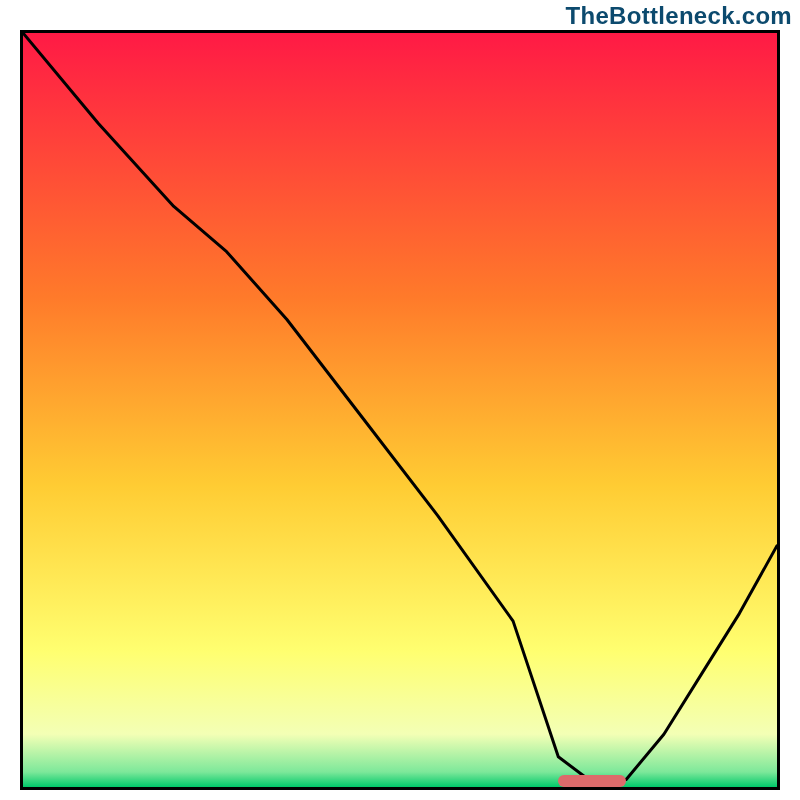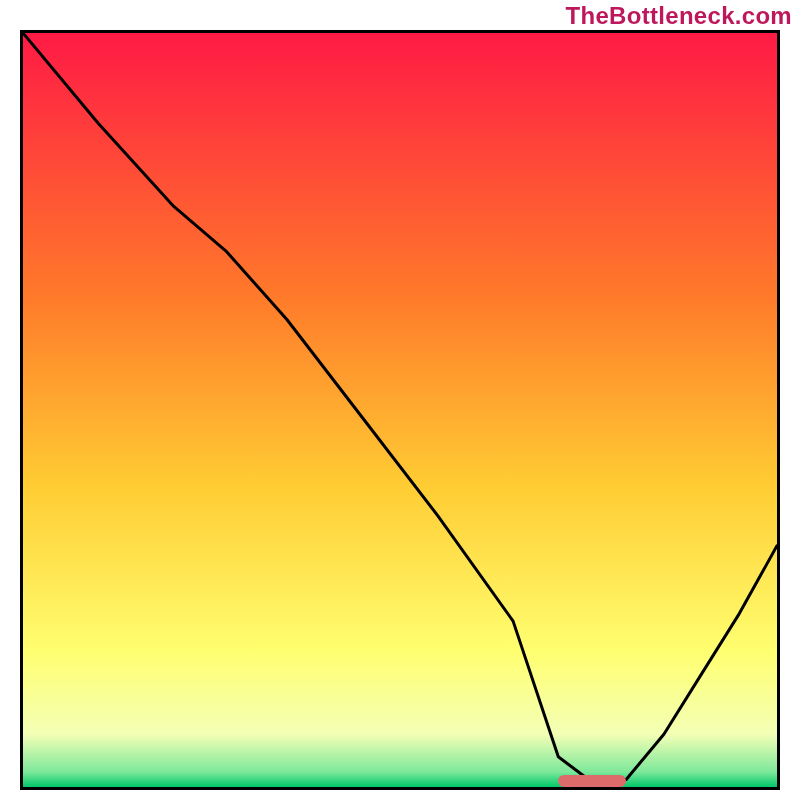--- a/index.html
+++ b/index.html
@@ -14,21 +14,21 @@
     position: relative;
     width: 800px;
     height: 800px;
   }
   .watermark {
     position: absolute;
     top: 2px;
     right: 8px;
     font-size: 24px;
     font-weight: 600;
-    color: #be185d;
+    color: #0c4a6e;
     letter-spacing: 0.3px;
     z-index: 10;
   }
   .plot {
     position: absolute;
     left: 20px;
     top: 30px;
     width: 760px;
     height: 760px;
     border: 3px solid #000;

